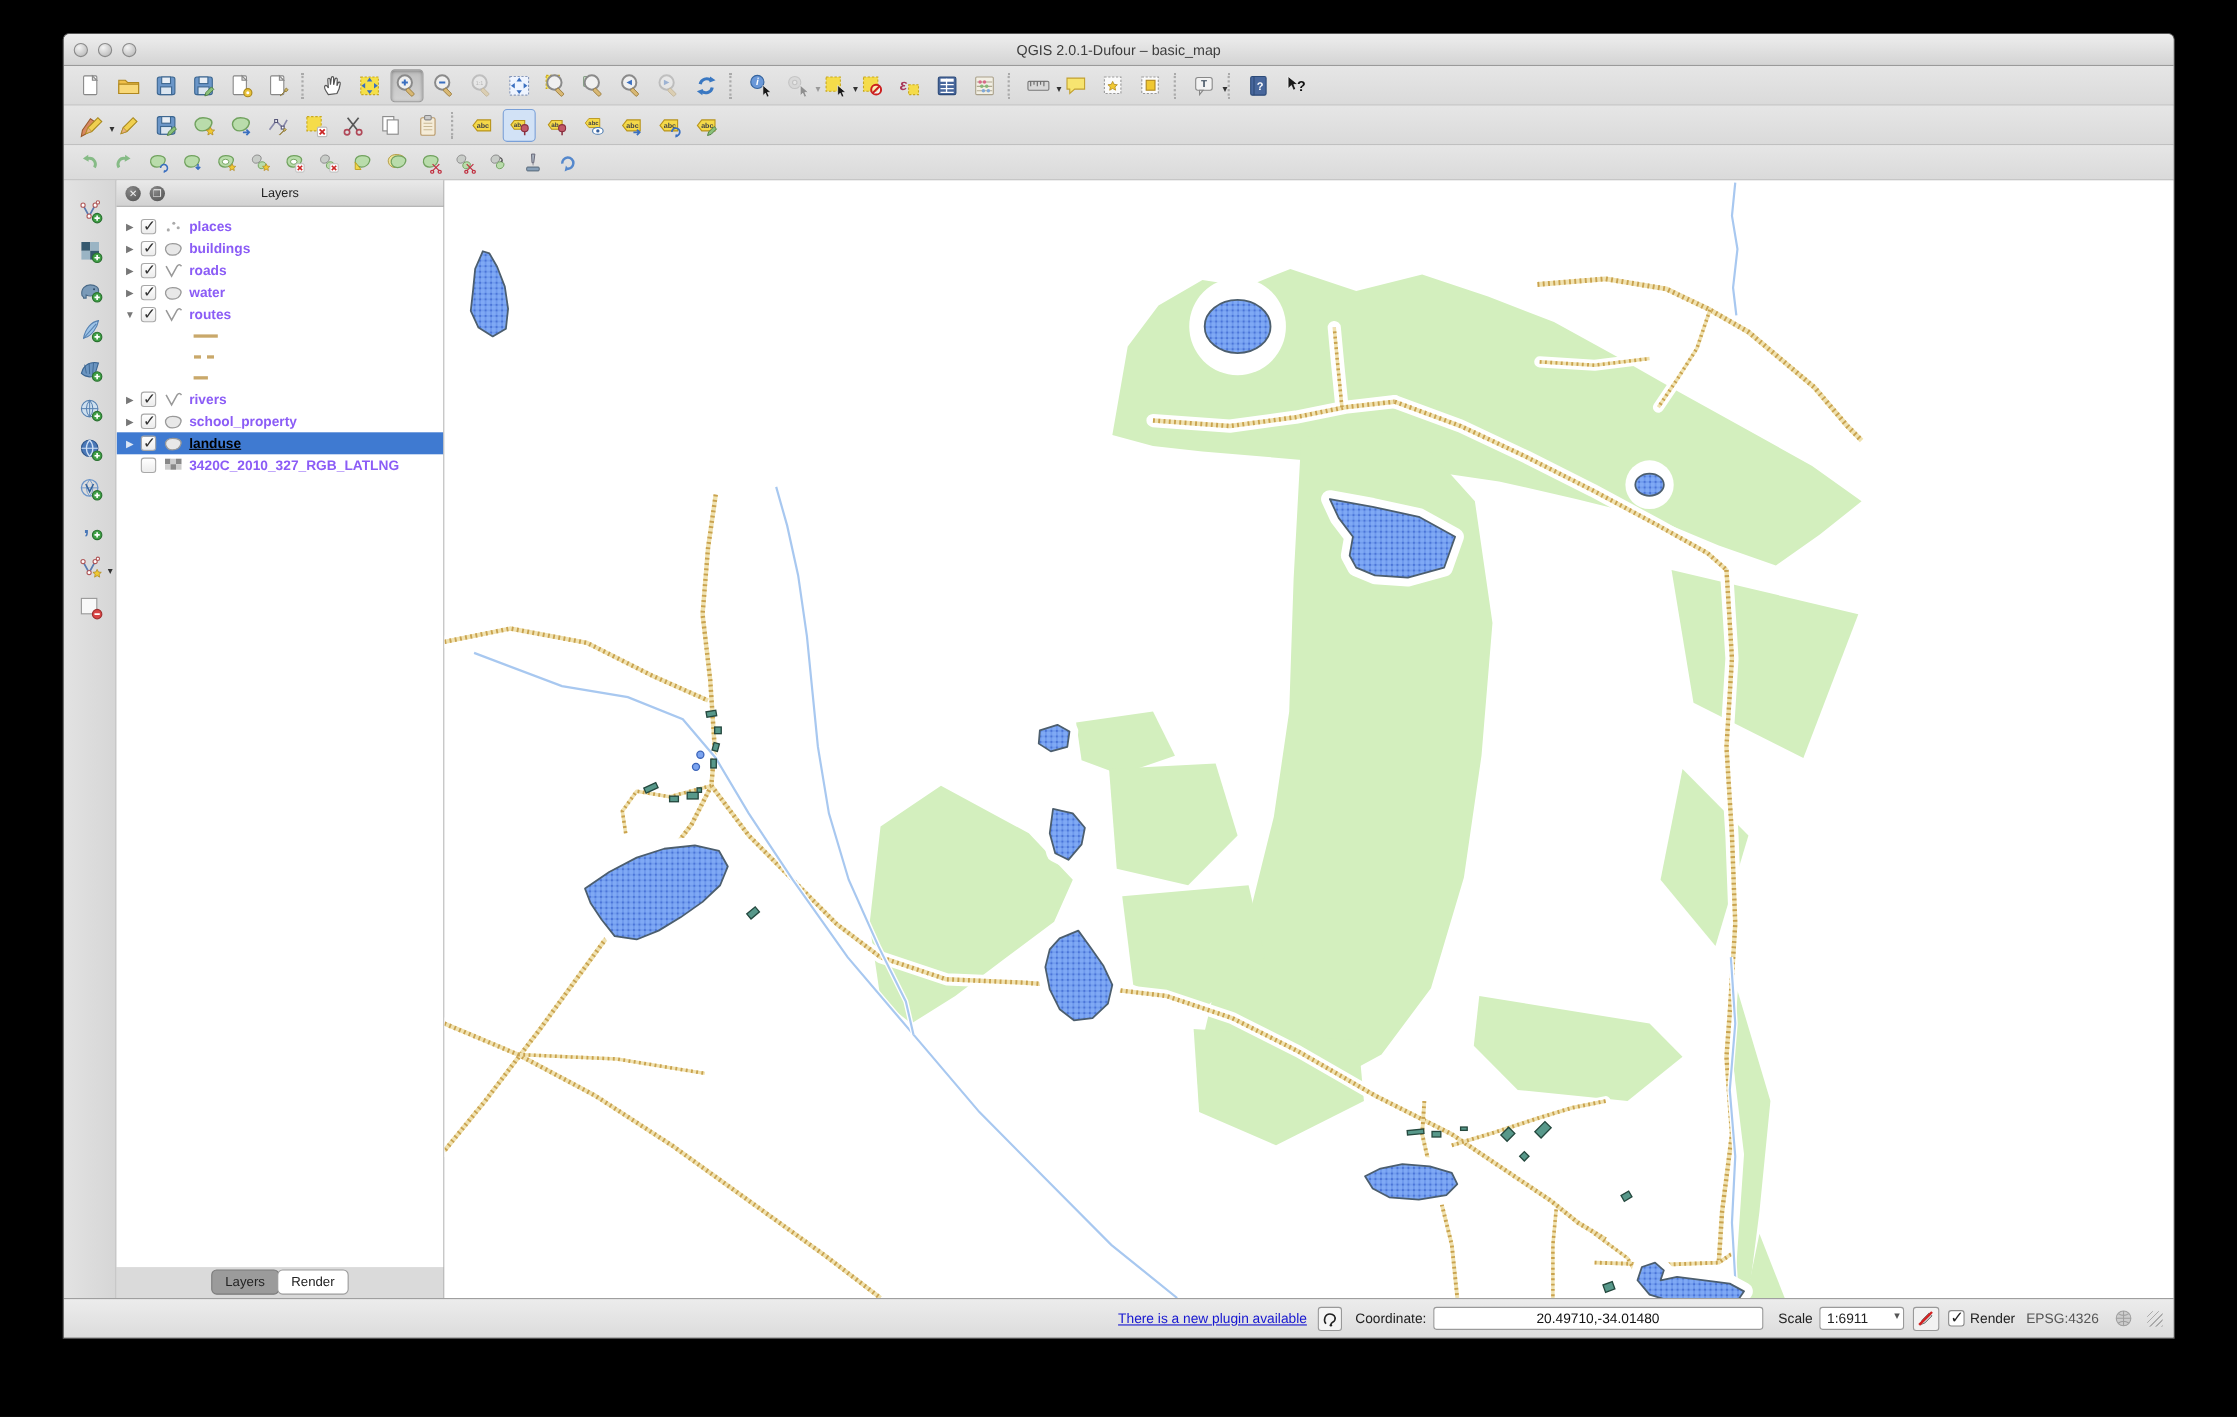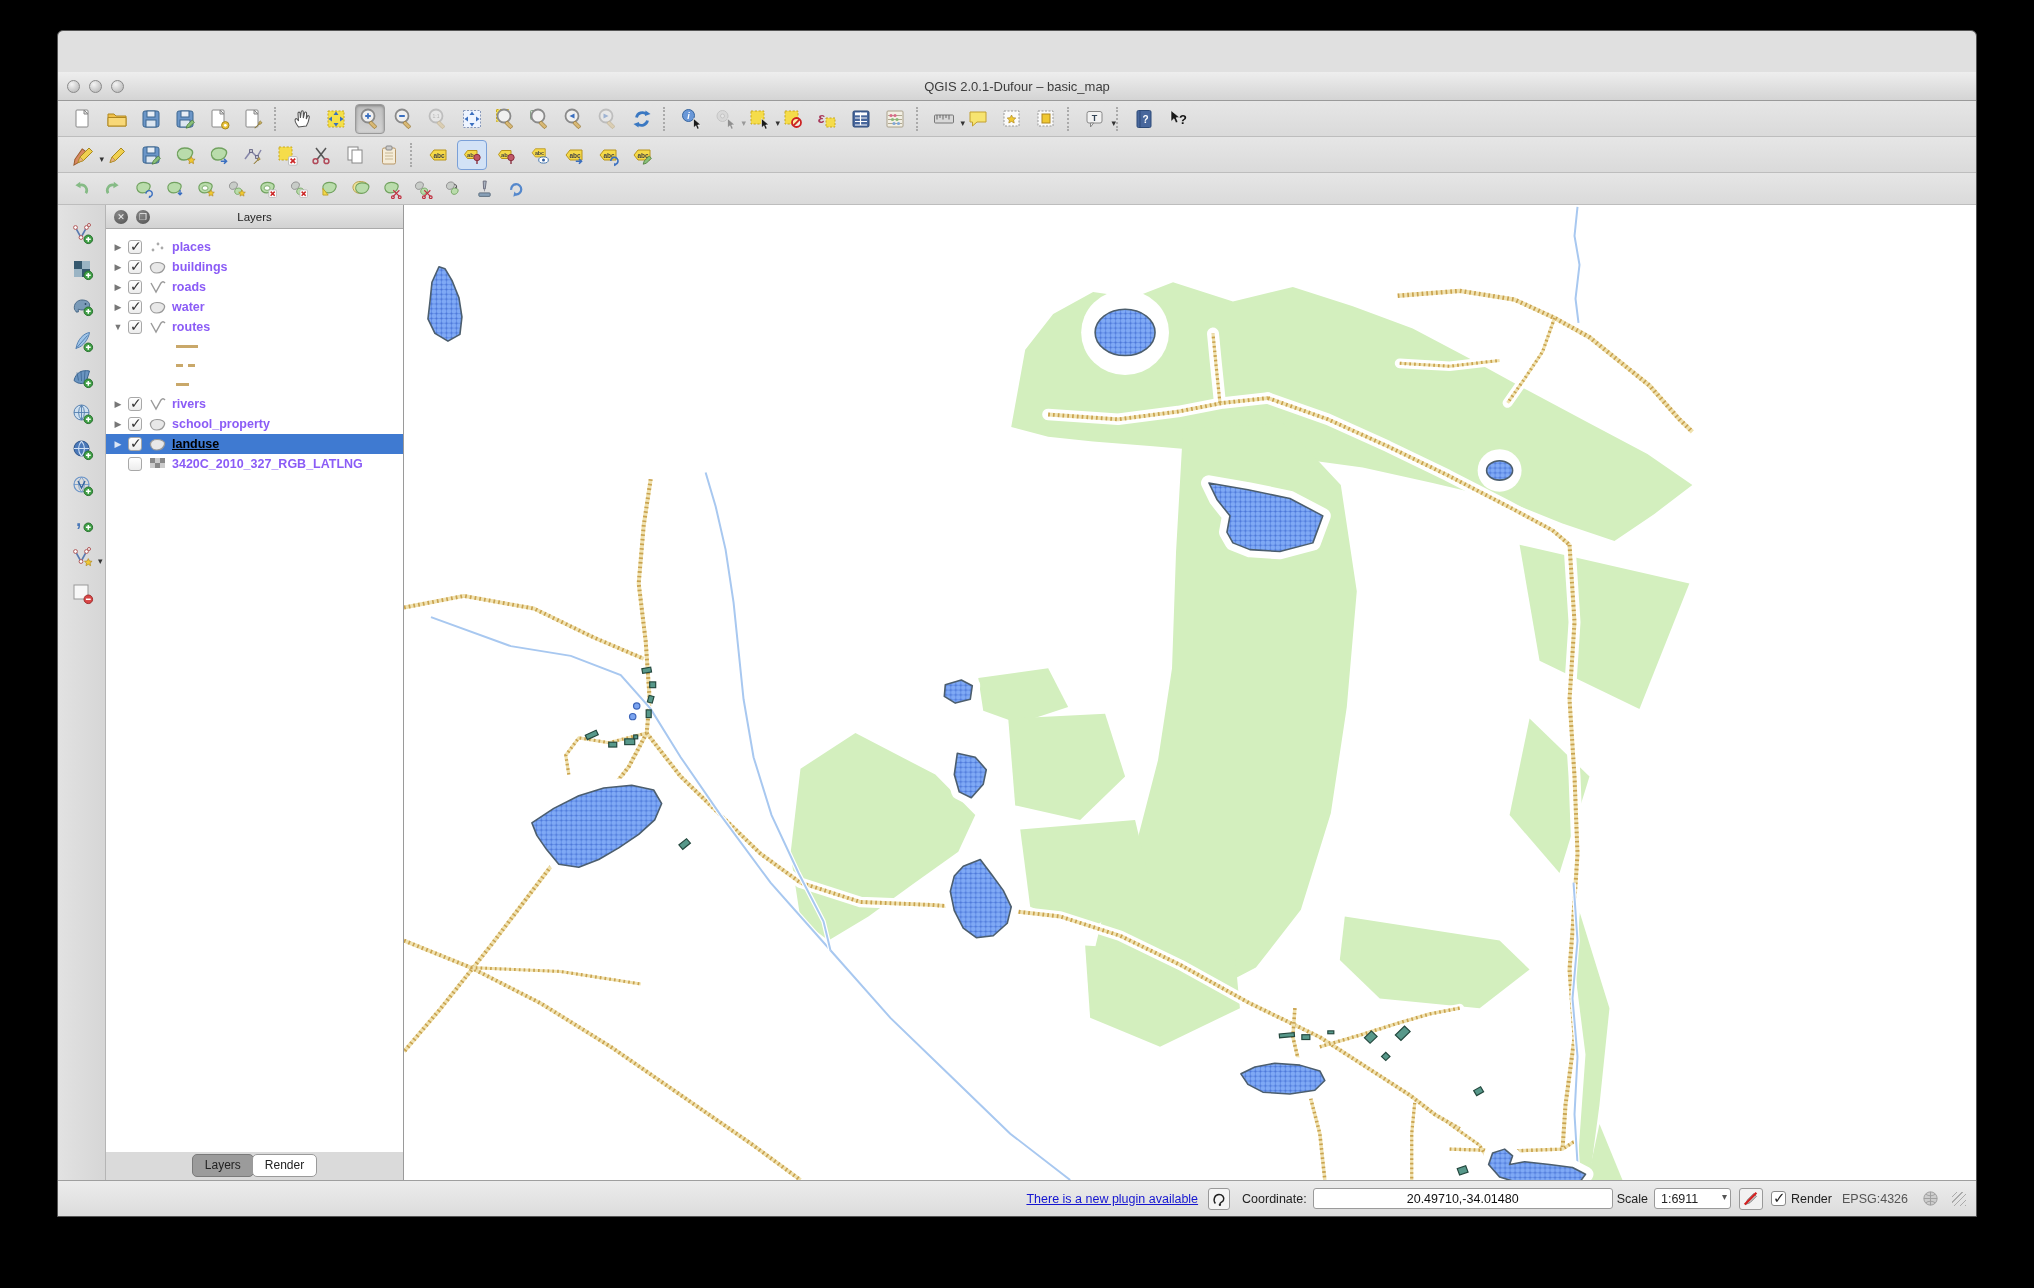--- a/index.html
+++ b/index.html
@@ -1,20 +1,20 @@
 <!DOCTYPE html>
 <html><head>
 <meta charset="utf-8">
 <style>
   html,body{margin:0;padding:0;background:#000;}
   *{box-sizing:border-box;}
   body{width:2034px;height:1288px;position:relative;font-family:"Liberation Sans","DejaVu Sans",sans-serif;-webkit-font-smoothing:antialiased;}
   .window{position:absolute;left:57px;top:30px;width:1920px;height:1187px;background:#e0e0e0;border-radius:6px 6px 0 0;overflow:hidden;display:flex;flex-direction:column;border:1px solid #555;}
   
-  .titlebar{height:29px;background:linear-gradient(#eeeeee,#d4d4d4);border-bottom:1px solid #9a9a9a;position:relative;display:flex;align-items:center;flex:none;margin-top:41px;}
+  .titlebar{height:29px;background:linear-gradient(#eeeeee,#d4d4d4);border-bottom:1px solid #9a9a9a;position:relative;display:flex;align-items:center;flex:none;}
   .tl{width:13px;height:13px;border-radius:50%;background:radial-gradient(circle at 35% 30%,#f4f4f4,#b0b0b0);border:1px solid #8a8a8a;margin-left:9px;}
   .titletext{position:absolute;left:0;right:0;text-align:center;font-size:13px;color:#3d3d3d;}
   
   .toolbar{display:flex;align-items:center;padding:2px 8px;background:linear-gradient(#e6e6e6,#dadada);border-bottom:1px solid #bdbdbd;flex:none;}
   .row1,.row2{height:36px;}
   .row3{height:32px;}
   .tbtn{width:30px;height:30px;border-radius:4px;margin:0 2px;position:relative;display:flex;align-items:center;justify-content:center;flex:none;}
   .row3 .tbtn{width:27px;height:27px;}
   .tbtn svg{width:24px;height:24px;display:block;}
   .row3 .tbtn svg{width:21px;height:21px;}
@@ -52,21 +52,21 @@
   .ptab.active{background:#9b9b9b;border-color:#7a7a7a;}
   
   .map{flex:1;background:#fff;position:relative;overflow:hidden;}
   .map svg{position:absolute;inset:0;width:100%;height:100%;}
   
   .statusbar{height:36px;background:linear-gradient(#ececec,#dcdcdc);border-top:1px solid #9f9f9f;display:flex;align-items:center;padding:0 10px;font-size:12.5px;color:#222;flex:none;}
   .sb-spacer{flex:1;}
   .sb-link{color:#1515d0;text-decoration:underline;margin-right:10px;white-space:nowrap;}
   .sb-plugicon{width:22px;height:22px;border:1px solid #999;border-radius:3px;background:#f4f4f4;display:flex;align-items:center;justify-content:center;margin-right:12px;}
   .sb-label{margin-right:6px;white-space:nowrap;}
-  .sb-coord{width:300px;height:21px;border:1px solid #9a9a9a;border-radius:3px;text-align:center;font-size:12.5px;font-family:"Liberation Sans",sans-serif;background:#fff;margin-right:4px;color:#111;}
+  .sb-coord{width:300px;height:21px;border:1px solid #9a9a9a;border-radius:3px;text-align:center;font-size:12.5px;font-family:"Liberation Sans",sans-serif;background:#fff;margin-right:14px;color:#111;}
   .sb-combo{width:77px;height:21px;border:1px solid #9a9a9a;border-radius:3px;background:#fff;display:flex;align-items:center;padding-left:6px;position:relative;margin-right:8px;}
   .combo-arrow{position:absolute;right:3px;top:2px;font-size:10px;color:#555;}
   .sb-stop{width:24px;height:22px;border:1px solid #999;border-radius:3px;background:#f2f2f2;display:flex;align-items:center;justify-content:center;margin-right:8px;}
   .sb-check{width:15px;height:15px;border:1px solid #8a8a8a;border-radius:3px;background:#fff;position:relative;margin-right:5px;}
   .sb-check.on::after{content:"✓";position:absolute;left:1px;top:-3px;font-size:15px;font-weight:bold;color:#222;}
   .sb-epsg{color:#555;margin:0 10px 0 4px;white-space:nowrap;text-align:center;}
   .sb-crsbtn{width:24px;height:22px;display:flex;align-items:center;justify-content:center;opacity:.55;margin-right:10px;}
   .sb-grip{width:14px;height:14px;background:repeating-linear-gradient(135deg,transparent 0 3px,#aaa 3px 4px);}
 </style>
 </head>

